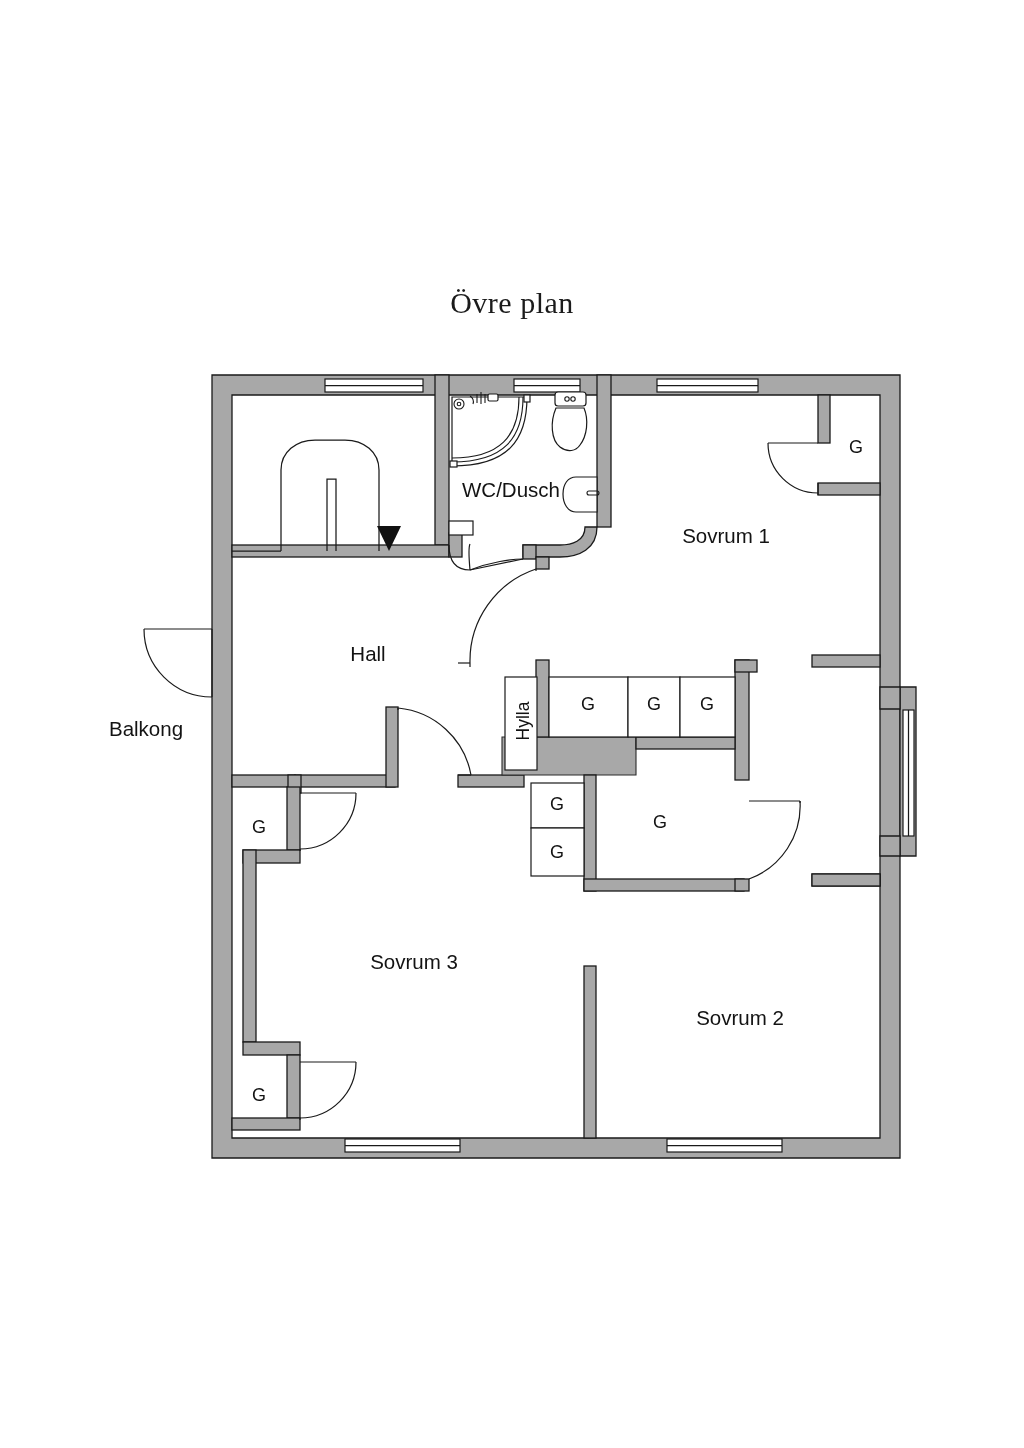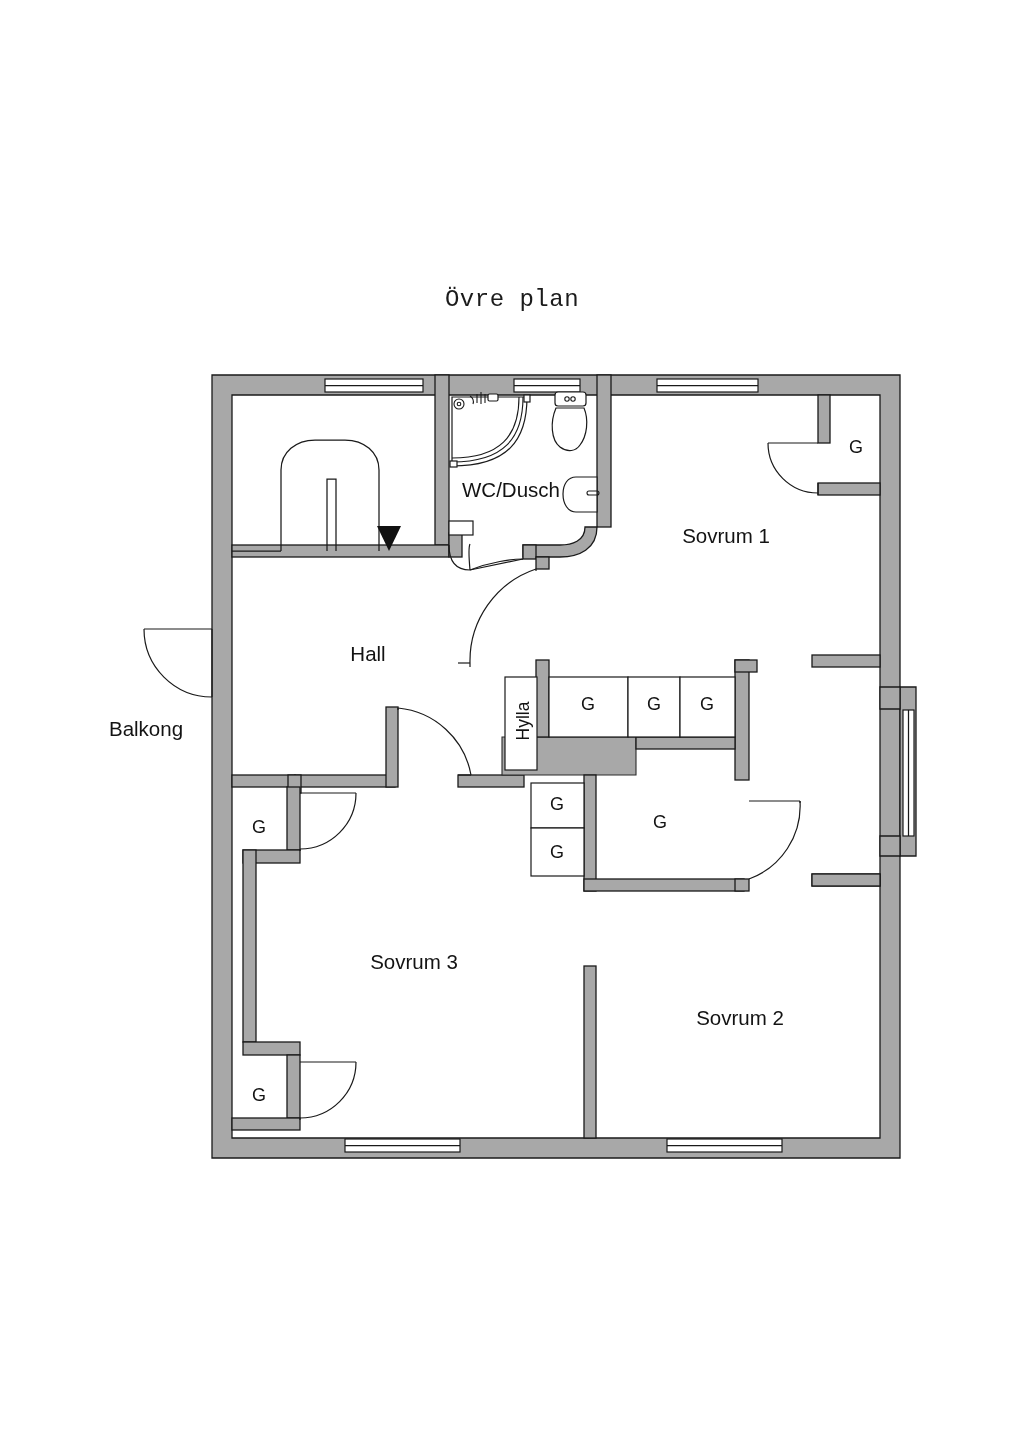--- a/index.html
+++ b/index.html
@@ -20,24 +20,24 @@
     top: 0;
     width: 1024px;
     height: 1448px;
   }
   .plan-title {
     position: absolute;
     left: 0;
     top: 286px;
     width: 1024px;
     text-align: center;
-    font-size: 24px;
+    font-size: 30px;
     letter-spacing: 0.5px;
     color: #1b1b1b;
-    font-family: Liberation Mono, monospace;
+    font-family: Liberation Serif, serif;
     font-weight: 400;
   }
   svg#floorplan {
     position: absolute;
     left: 0;
     top: 0;
     display: block;
   }
   .wall {
     fill: #a8a8a8;

